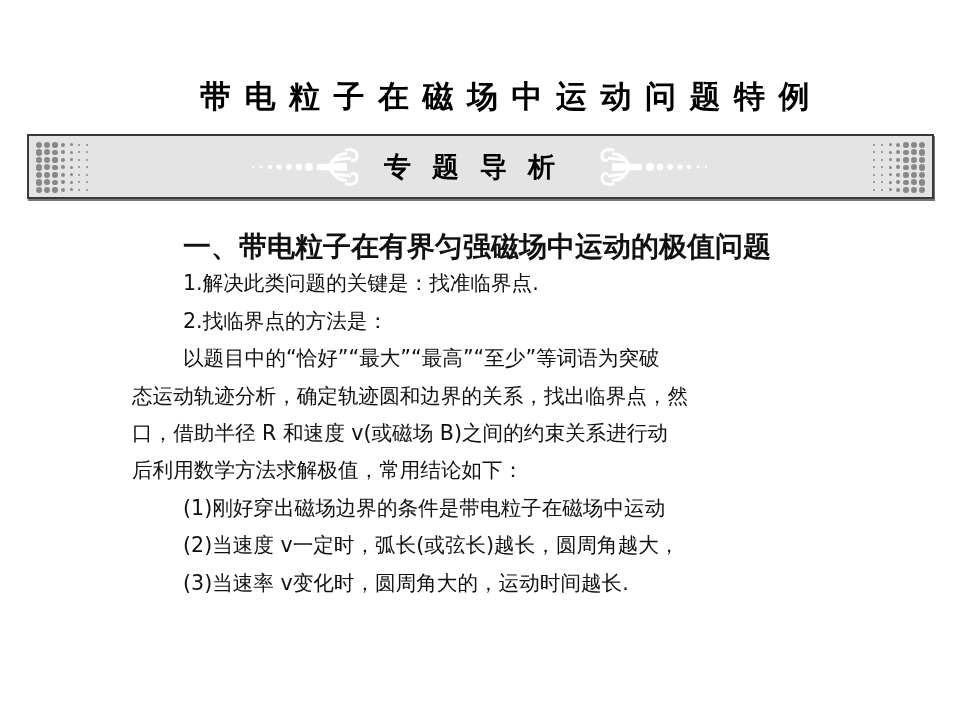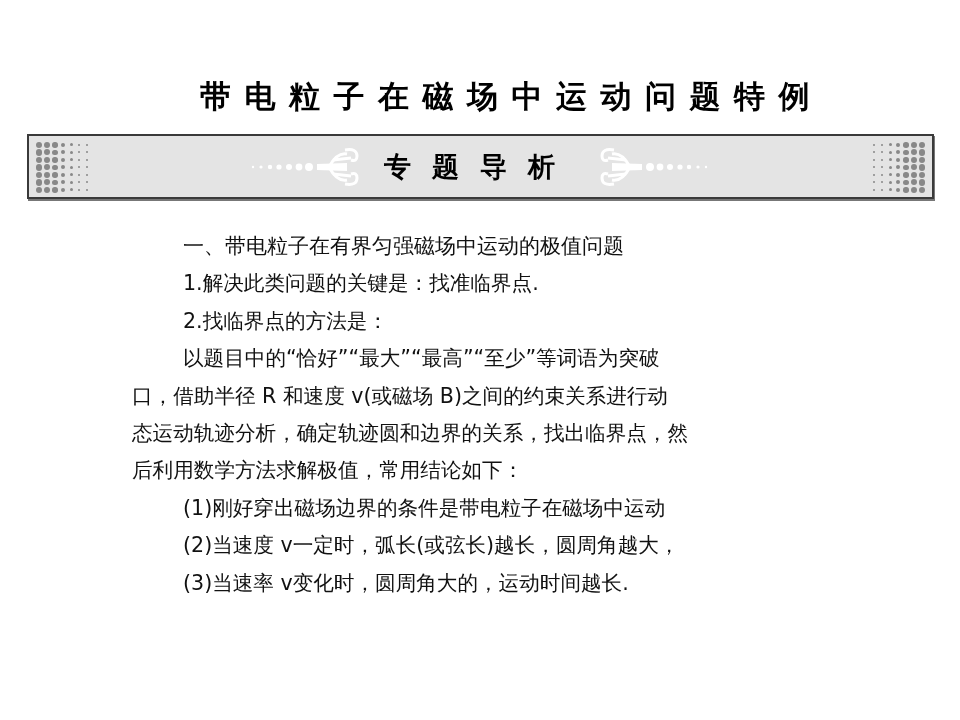--- a/index.html
+++ b/index.html
@@ -32,21 +32,21 @@
   .orn { position: absolute; top: 8px; width: 120px; height: 46px; }
   .orn.left { left: 218px; }
   .orn.right { left: 563px; }
   .content {
     position: absolute; left: 132px; top: 228px; width: 648px;
     font-size: 20.6px; line-height: 37.4px; color: #111;
     font-family: "DejaVu Sans", "Liberation Sans", sans-serif;
   }
   .content p { margin: 0; white-space: nowrap; }
   .content .indent { padding-left: 51px; }
-  .content .heading { font-weight: normal; font-size: 21px; }
+  .content .heading { font-weight: bold; font-size: 28px; }
 </style>
 </head>
 <body>
 
 <div class="title">带电粒子在磁场中运动问题特例</div>
 
 <div class="banner">
   <div class="dots left" id="dotsL">
       <span class="dot">
         <i style="width: 6.5px; height: 6.5px;"></i>
@@ -392,19 +392,19 @@
         <i style="width: 6.5px; height: 6.5px;"></i>
       </span>
     </div>
 </div>
 
 <div class="content">
   <p class="heading indent">一、带电粒子在有界匀强磁场中运动的极值问题</p>
   <p class="indent">1.解决此类问题的关键是：找准临界点.</p>
   <p class="indent">2.找临界点的方法是：</p>
   <p class="indent">以题目中的“恰好”“最大”“最高”“至少”等词语为突破</p>
+  <p>态运动轨迹分析，确定轨迹圆和边界的关系，找出临界点，然</p>
   <p>口，借助半径 R 和速度 v(或磁场 B)之间的约束关系进行动</p>
-  <p>态运动轨迹分析，确定轨迹圆和边界的关系，找出临界点，然</p>
   <p>后利用数学方法求解极值，常用结论如下：</p>
   <p class="indent">(1)刚好穿出磁场边界的条件是带电粒子在磁场中运动</p>
   <p class="indent">(2)当速度 v一定时，弧长(或弦长)越长，圆周角越大，</p>
   <p class="indent">(3)当速率 v变化时，圆周角大的，运动时间越长.</p>
 </div>
 
 </body></html>

